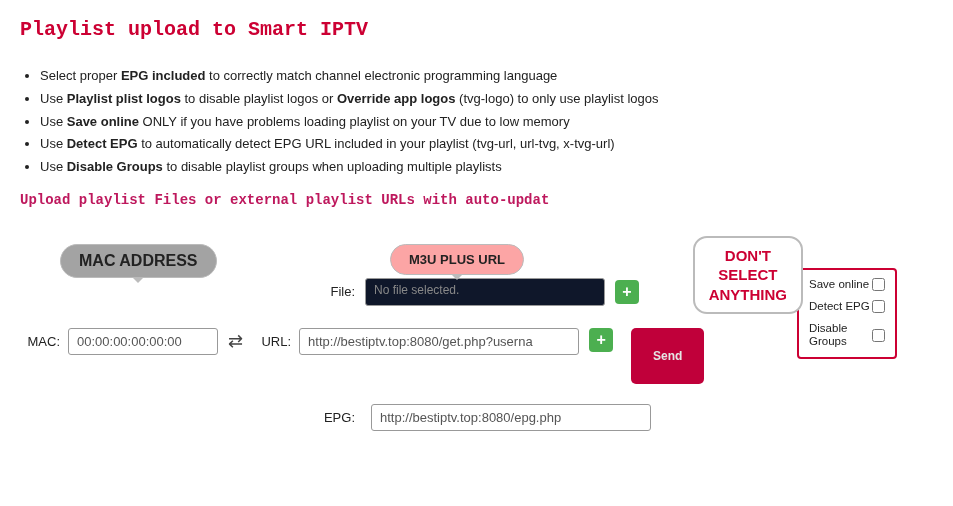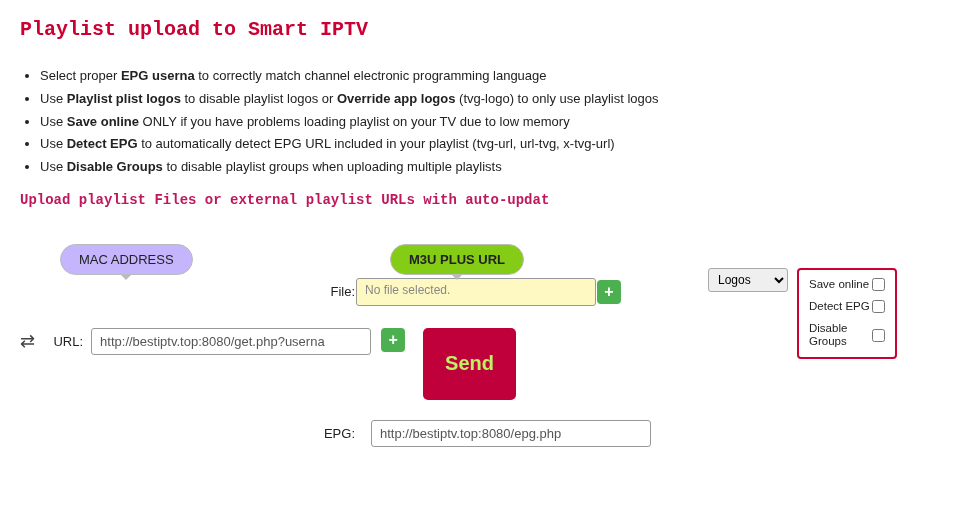--- a/index.html
+++ b/index.html
@@ -76,60 +76,60 @@
       font-size: 16px;
       cursor: pointer;
       display: flex;
       align-items: center;
       justify-content: center;
       font-weight: bold;
       line-height: 1;
     }
     .send-btn {
       background: #c0003a;
-      color: #bef264;
+      color: #e5e5e5;
       border: none;
       border-radius: 5px;
       padding: 14px 22px;
-      font-size: 20px;
+      font-size: 12px;
       font-weight: bold;
       cursor: pointer;
-      height: 72px;
+      height: 56px;
     }
     
     .tooltip-mac {
       position: absolute;
       top: 18px;
       left: 40px;
-      background: #c4b5fd;
+      background: #a3a3a3;
       border: 1.5px solid #bbb;
       border-radius: 18px;
       padding: 7px 18px;
-      font-size: 13px;
-      font-weight: normal;
+      font-size: 16px;
+      font-weight: bold;
       color: #222;
       white-space: nowrap;
       z-index: 10;
     }
     .tooltip-mac::after {
       content: '';
       position: absolute;
       bottom: -12px;
       left: 50%;
       transform: translateX(-50%);
       border-width: 6px;
       border-style: solid;
       border-color: #bbb transparent transparent transparent;
     }
     
     .tooltip-m3u {
       position: absolute;
       top: 18px;
       left: 370px;
-      background: #84cc16;
+      background: #fca5a5;
       border: 1.5px solid #bbb;
       border-radius: 18px;
       padding: 7px 18px;
       font-size: 13px;
       font-weight: bold;
       color: #222;
       white-space: nowrap;
       z-index: 10;
     }
     .tooltip-m3u::after {
@@ -226,70 +226,75 @@
       font-size: 12px;
       border: 1px solid #aaa;
       border-radius: 3px;
       padding: 3px 5px;
       width: 80px;
     }
     
     .file-row {
       display: flex;
       align-items: center;
-      gap: 1px;
+      gap: 10px;
       margin-bottom: 2px;
     }
     .file-input-area {
       border: 1px solid #999;
       border-radius: 3px;
       padding: 4px 8px;
       font-size: 12px;
       color: #777;
       width: 240px;
-      background: #fef9c3;
+      background: #0f172a;
       position: relative;
       overflow: hidden;
       height: 28px;
     }
     
     .swap-icon {
       font-size: 18px;
       color: #444;
     }
   </style>
 </head>
 <body>
 
 <h1>Playlist upload to Smart IPTV</h1>
 
 <div class="instructions">
   <ul>
     <li>
-      Select proper <strong>EPG userna</strong> to correctly match channel electronic programming language
+      Select proper <strong>EPG included</strong> to correctly match channel electronic programming language
     </li>
     <li>
       Use <strong>Playlist plist logos</strong> to disable playlist logos or <strong>Override app logos</strong> (tvg-logo) to only use playlist logos
     </li>
     <li>
       Use <strong>Save online</strong> ONLY if you have problems loading playlist on your TV due to low memory
     </li>
     <li>
       Use <strong>Detect EPG</strong> to automatically detect EPG URL included in your playlist (tvg-url, url-tvg, x-tvg-url)
     </li>
     <li>
       Use <strong>Disable Groups</strong> to disable playlist groups when uploading multiple playlists
     </li>
   </ul>
 </div>
 
 <div class="upload-title">Upload playlist Files or external playlist URLs with auto-updat</div>
 
 <div class="form-area" style="min-height: 180px; margin-top: 8px;">
 
+  <div class="dont-select-box">
+    <span>DON'T</span>
+    <span>SELECT</span>
+    <span>ANYTHING</span>
+  </div>
 
   <div class="logo-dropdown-area">
     <select>
       <option>Logos</option>
       <option>Disable</option>
       <option>Override</option>
     </select>
   </div>
 
   <div class="options-panel">
@@ -318,20 +323,24 @@
   <div class="file-row" style="margin-top: 52px; margin-left: 295px;">
     <span class="label-text">File:</span>
     <div class="file-input-area">
       <span style="color:#888;">No file selected.</span>
     </div>
     <button class="plus-btn">+</button>
   </div>
 
   <div style="display: flex; align-items: flex-start; gap: 10px; margin-top: 8px;">
 
+    <div style="display: flex; align-items: center; gap: 8px;">
+      <span class="label-text">MAC:</span>
+      <input type="text" class="mac-input" value="00:00:00:00:00:00" style="">
+    </div>
 
     <div style="display: flex; align-items: center; gap: 8px;">
       <span class="swap-icon">⇄</span>
       <span class="label-text">URL:</span>
       <input type="text" class="url-input" value="http://bestiptv.top:8080/get.php?userna" style="">
     </div>
 
     <button class="plus-btn">+</button>
 
     <button class="send-btn" style="margin-left: 8px;">Send</button>

